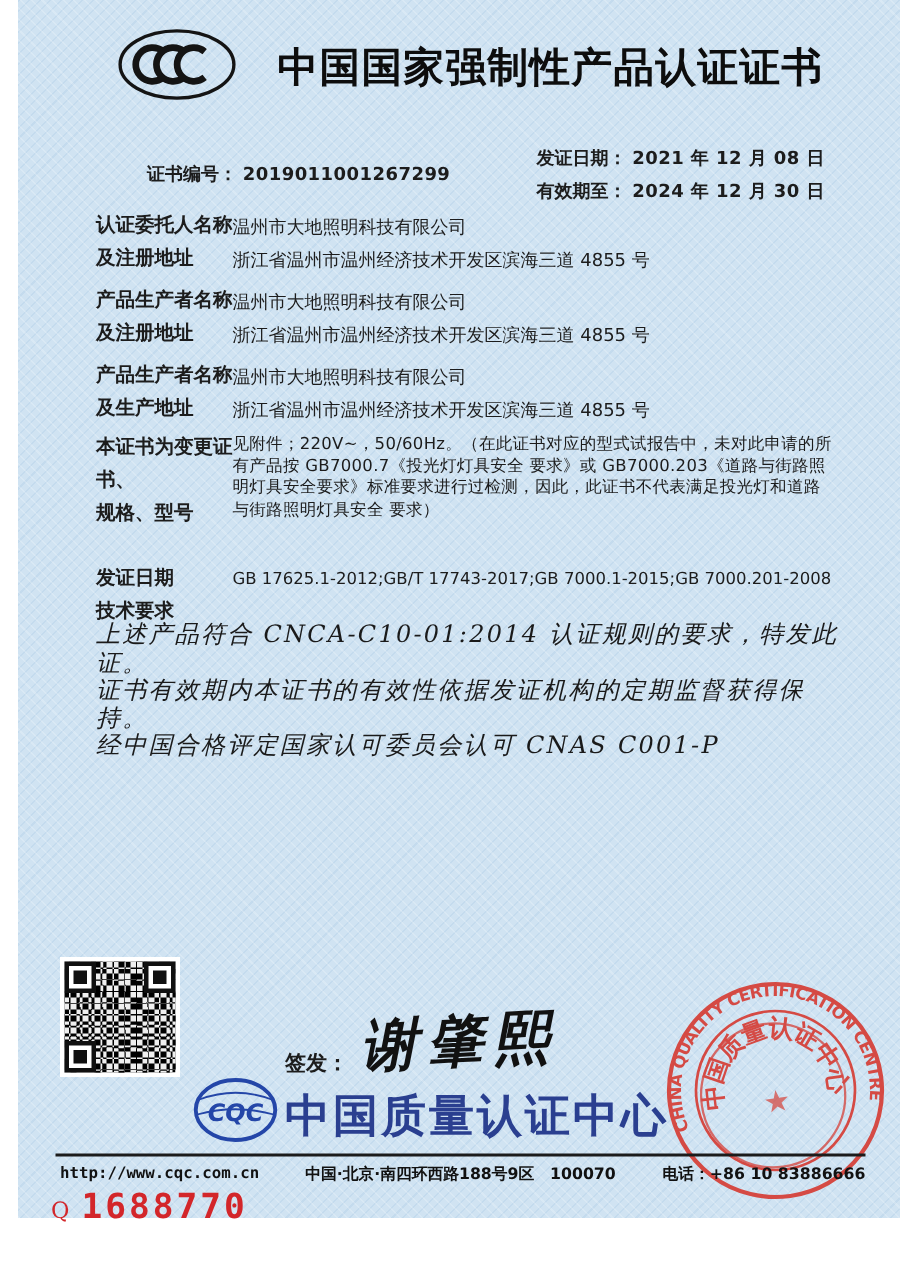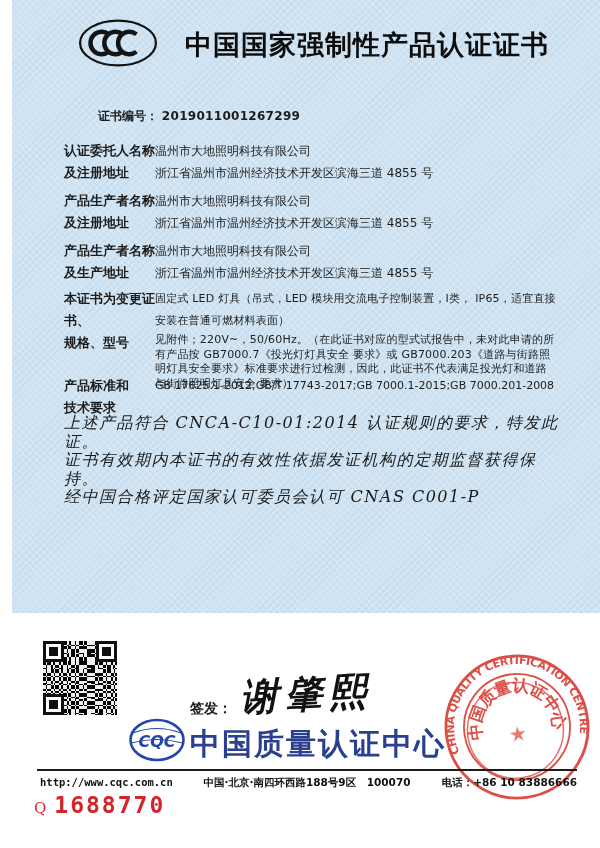--- a/index.html
+++ b/index.html
@@ -1,17 +1,17 @@
 <!DOCTYPE html>
 <html><head>
 <meta charset="utf-8">
 <style>
   html,body{margin:0;padding:0;background:#ffffff;width:600px;height:848px;overflow:hidden;
     font-family:"DejaVu Sans","Liberation Sans",sans-serif;-webkit-font-smoothing:antialiased;}
-  .cert{position:absolute;left:12px;top:0;width:588px;height:613px;
+  .cert{position:absolute;left:12px;top:0;width:588px;height:812px;
     background-color:#d0e3f2;
     background-image:
       repeating-linear-gradient(45deg, rgba(255,255,255,.20) 0 1px, rgba(0,0,0,0) 1px 5px),
       repeating-linear-gradient(135deg, rgba(160,195,225,.25) 0 1px, rgba(0,0,0,0) 1px 5px);
     color:#1c1c1c;}
   .abs{position:absolute;}
   
   .ccc-logo{left:60px;top:18px;width:92px;height:50px;}
   .title{left:148px;top:27px;width:414px;text-align:center;font-size:27px;font-weight:700;
     letter-spacing:1px;color:#0d0d0d;white-space:nowrap;}
@@ -75,20 +75,30 @@
     <path d="M 37.4 19.0 A 13 13 0 1 0 37.4 39.0" fill="none" stroke="#141414" stroke-width="5.2"></path>
     <path d="M 53.4 19.0 A 13 13 0 1 0 53.4 39.0" fill="none" stroke="#141414" stroke-width="5.2"></path>
     <path d="M 69.4 19.0 A 13 13 0 1 0 69.4 39.0" fill="none" stroke="#141414" stroke-width="5.2"></path>
   </svg>
   <div class="abs title">中国国家强制性产品认证证书</div>
 
   <div class="abs certno">
     <span class="lbl-serif">证书编号：</span>
     <span class="val-b">2019011001267299</span>
   </div>
+  <div class="abs dates">
+    <div>
+      <span class="lbl-serif">发证日期：</span>
+      <span class="val-b">2021 年 12 月 08 日</span>
+    </div>
+    <div>
+      <span class="lbl-serif">有效期至：</span>
+      <span class="val-b">2024 年 12 月 30 日</span>
+    </div>
+  </div>
 
   <div class="abs row r1">
     <div class="flabel">
       <div>认证委托人名称</div>
         <div>及注册地址</div>
     </div>
     <div class="fval">
       <div>温州市大地照明科技有限公司</div>
         <div>浙江省温州市温州经济技术开发区滨海三道 4855 号</div>
     </div>
@@ -112,27 +122,26 @@
       <div>温州市大地照明科技有限公司</div>
         <div>浙江省温州市温州经济技术开发区滨海三道 4855 号</div>
     </div>
   </div>
   <div class="abs row r4">
     <div class="flabel">
       <div>本证书为变更证书、</div>
         <div>规格、型号</div>
     </div>
     <div class="fval">
-      <div class="v1">固定式 LED 灯具（吊式，LED 模块用交流电子控制装置，Ⅰ类， IP65，适宜直接安装在普通可燃材料表面）</div>
       <div class="v2">见附件；220V~，50/60Hz。（在此证书对应的型式试报告中，未对此申请的所有产品按 GB7000.7《投光灯灯具安全 要求》或 GB7000.203《道路与街路照明灯具安全要求》标准要求进行过检测，因此，此证书不代表满足投光灯和道路与街路照明灯具安全 要求）</div>
     </div>
   </div>
   <div class="abs row r5">
     <div class="flabel">
-      <div>产品标准和</div>
+      <div>发证日期</div>
         <div>技术要求</div>
     </div>
     <div class="fval">
       <div>GB 17625.1-2012;GB/T 17743-2017;GB 7000.1-2015;GB 7000.201-2008</div>
     </div>
   </div>
 
   <div class="abs statements">
     <div>上述产品符合 CNCA-C10-01:2014 认证规则的要求，特发此证。</div>
     <div>证书有效期内本证书的有效性依据发证机构的定期监督获得保持。</div>

